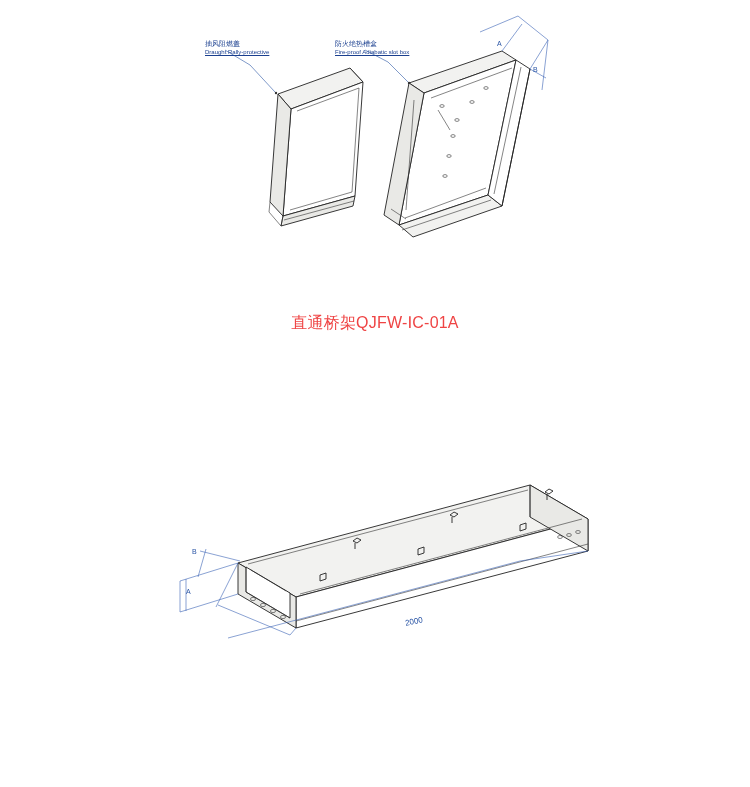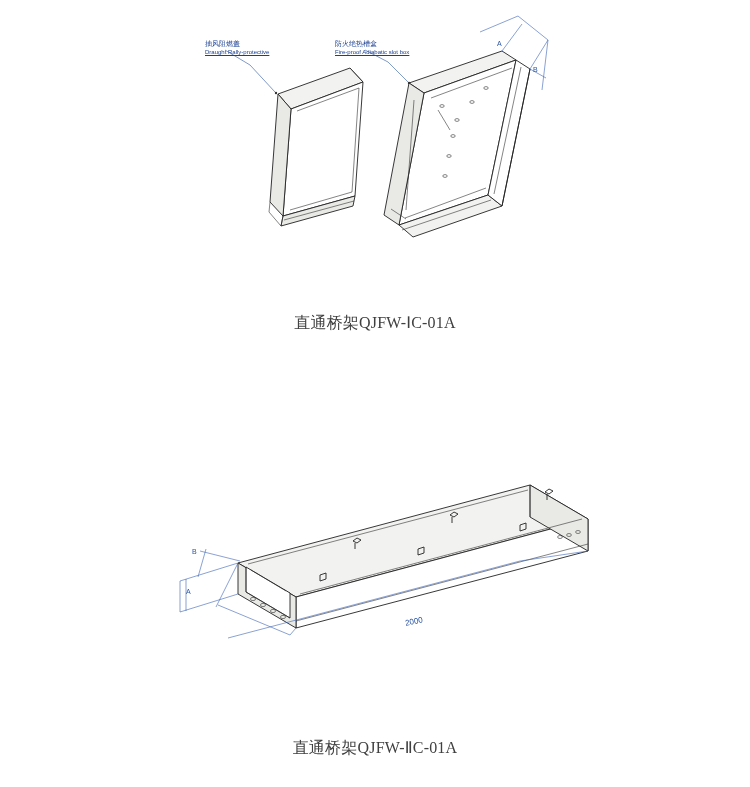--- a/index.html
+++ b/index.html
@@ -25,22 +25,22 @@
   }
   #fig1 { left: 150px; top: 10px; width: 420px; height: 240px; }
   #fig2 { left: 120px; top: 455px; width: 520px; height: 200px; }
 
   .caption {
     position: absolute;
     width: 100%;
     text-align: center;
     font-size: 16px;
     letter-spacing: 0.2px;
-    font-family: Liberation Serif, serif;
-    color: #404040;
+    font-family: Liberation Sans, sans-serif;
+    color: #ef4444;
   }
   #caption1 { top: 313px; left: 0; }
   #caption2 { top: 738px; left: 0; }
 
   .label {
     position: absolute;
     font-size: 6.5px;
     line-height: 1.25;
     color: #1a3f8f;
     white-space: nowrap;
@@ -232,15 +232,14 @@
         <path class="dim" d="M 60 126 L 60 157"></path>
         <path class="dim" d="M 118 108 L 96 152"></path>
       </g>
     </svg>
   </div>
 
   <div class="dimtext" id="dim-len2">2000</div>
   <div class="dimtext" id="dim-h2">B</div>
   <div class="dimtext" id="dim-w2">A</div>
 
-  <div class="caption" id="caption2">直通桥架QJFW-ⅡC-01A</div>
 
 </div>
 
 </body></html>

